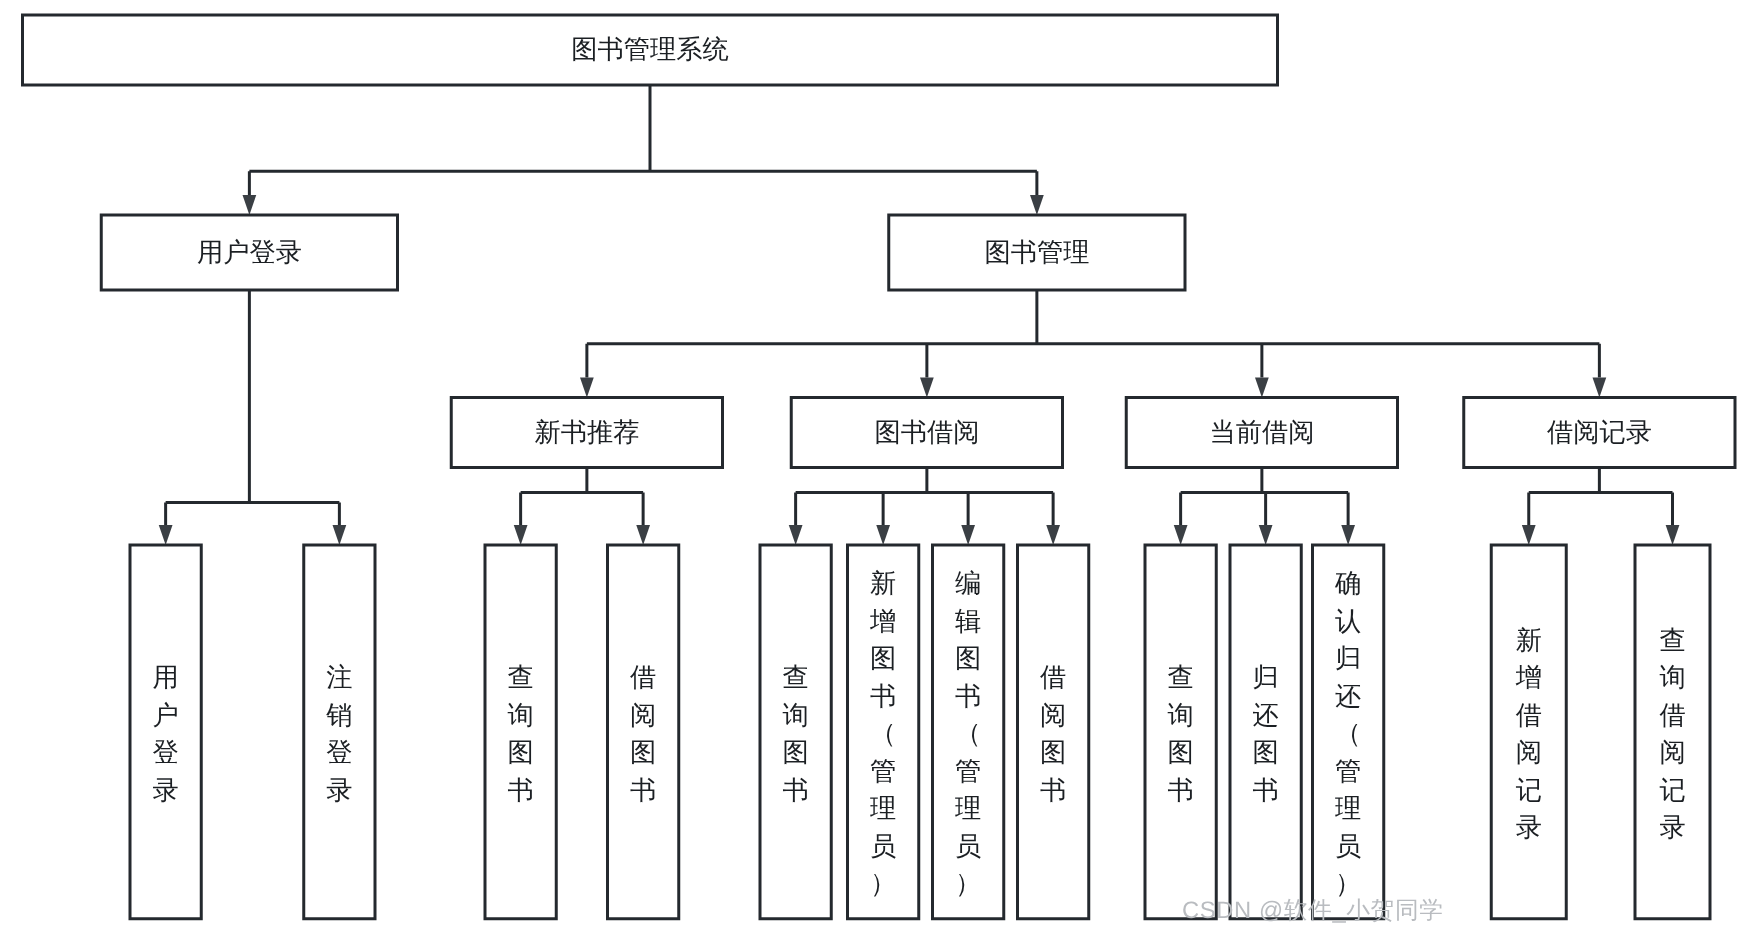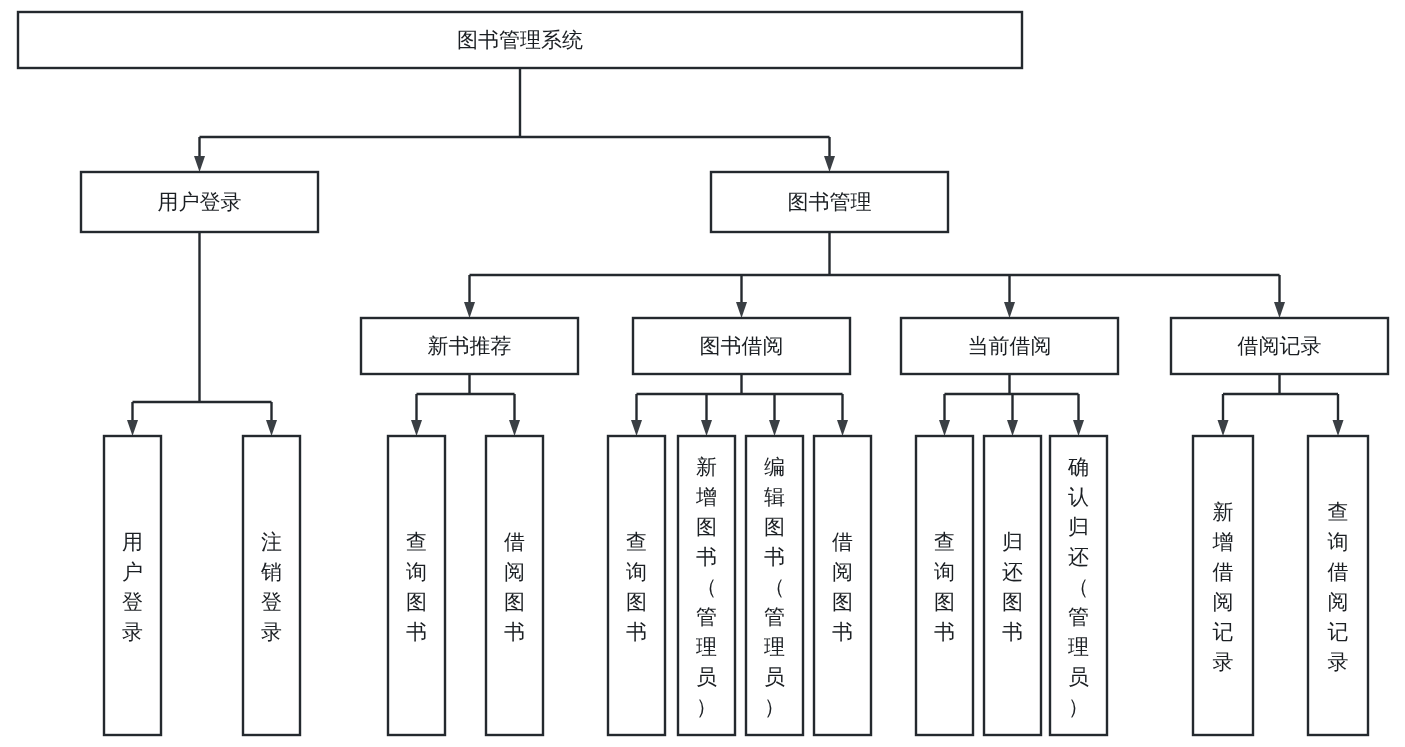--- a/index.html
+++ b/index.html
@@ -202,14 +202,15 @@
           <rect class="node-rect" x="1193" y="436" width="60" height="299"></rect>
           <text class="node-label-v" x="1223" y="518.9"><tspan x="1223" dy="0">新</tspan><tspan x="1223" dy="30">增</tspan><tspan x="1223" dy="30">借</tspan><tspan x="1223" dy="30">阅</tspan><tspan x="1223" dy="30">记</tspan><tspan x="1223" dy="30">录</tspan></text>
         </g>
         <g>
           <rect class="node-rect" x="1308" y="436" width="60" height="299"></rect>
           <text class="node-label-v" x="1338" y="518.9"><tspan x="1338" dy="0">查</tspan><tspan x="1338" dy="30">询</tspan><tspan x="1338" dy="30">借</tspan><tspan x="1338" dy="30">阅</tspan><tspan x="1338" dy="30">记</tspan><tspan x="1338" dy="30">录</tspan></text>
         </g>
       </g>
   </svg>
 
+  <div class="watermark-text">CSDN @软件_小贺同学</div>
 
 </div>
 
 </body></html>

